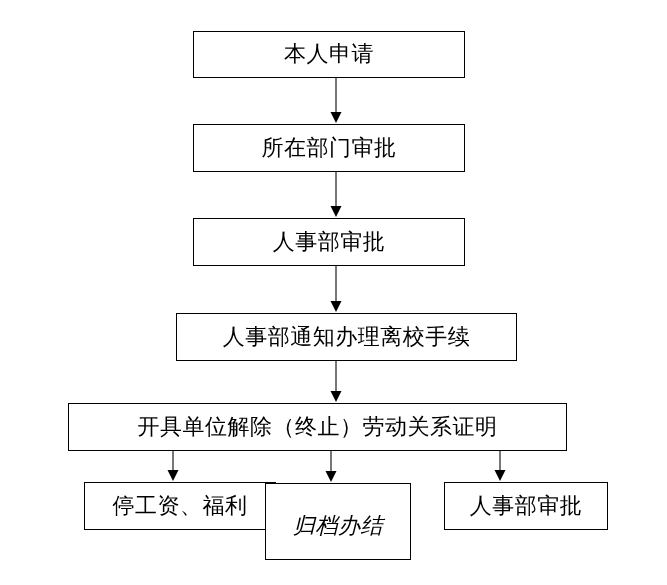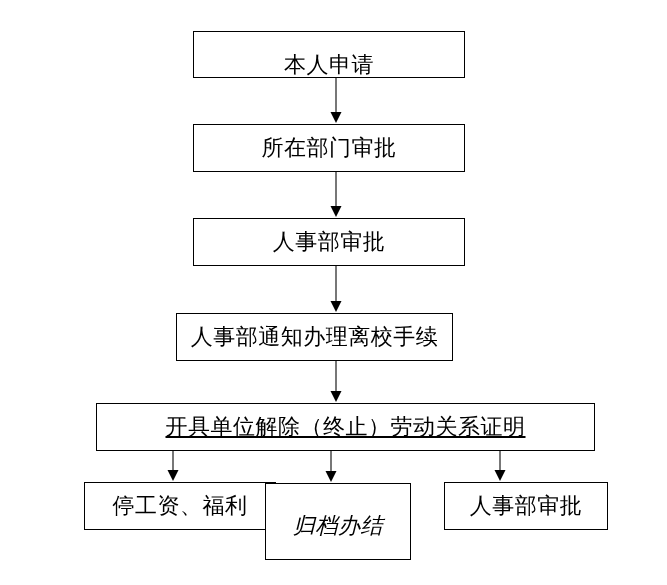--- a/index.html
+++ b/index.html
@@ -97,37 +97,37 @@
       <line x1="331" y1="451" x2="331" y2="473" stroke="#555555" stroke-width="1.6"></line>
       <polygon points="325.5,471 336.5,471 331,482" fill="#000000"></polygon>
     </g>
 
     <g>
       <line x1="500" y1="451" x2="500" y2="472" stroke="#555555" stroke-width="1.6"></line>
       <polygon points="494.5,470 505.5,470 500,481" fill="#000000"></polygon>
     </g>
   </svg>
 
-  <div class="node" style="left:193px; top:31px; width:272px; height:47px;align-items:flex-end;">
+  <div class="node" style="left:193px; top:31px; width:272px; height:47px;">
     <span class="label">本人申请</span>
   </div>
 
   <div class="node" style="left:193px; top:124px; width:272px; height:48px;text-align:right;">
     <span class="label">所在部门审批</span>
   </div>
 
   <div class="node" style="left:193px; top:218px; width:272px; height:48px;text-align:right;">
     <span class="label">人事部审批</span>
   </div>
 
-  <div class="node" style="left:176px; top:313px; width:277px; height:48px;">
+  <div class="node" style="left:176px; top:313px; width:341px; height:48px;">
     <span class="label">人事部通知办理离校手续</span>
   </div>
 
-  <div class="node" style="left:96px; top:403px; width:499px; height:48px;text-decoration:underline;">
+  <div class="node" style="left:68px; top:403px; width:499px; height:48px;">
     <span class="label">开具单位解除（终止）劳动关系证明</span>
   </div>
 
   <div class="node" style="left:84px; top:482px; width:192px; height:48px;">
     <span class="label">停工资、福利</span>
   </div>
 
   <div class="node tall" style="left:265px; top:483px; width:146px; height:77px;">
     <span class="label">归档办结</span>
   </div>

